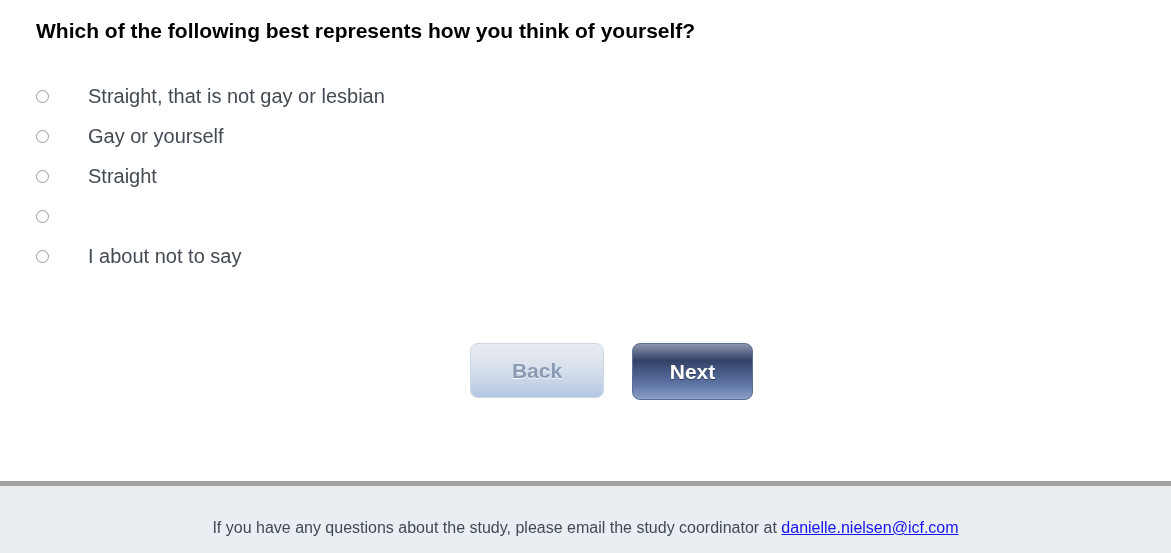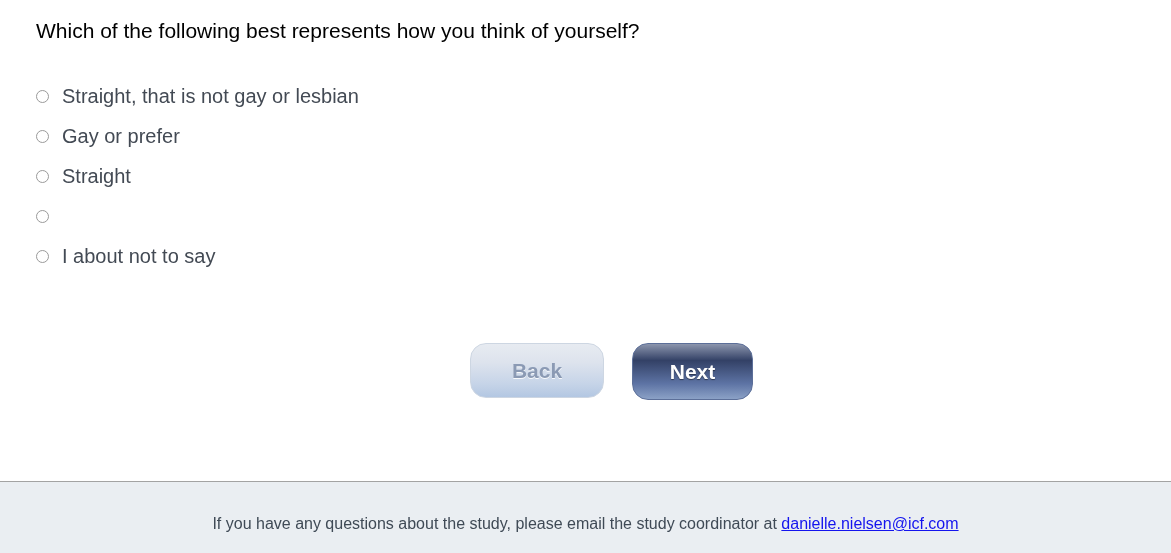--- a/index.html
+++ b/index.html
@@ -22,38 +22,39 @@
     width: 1171px;
     height: 553px;
   }
 
   
   .question-title {
     position: absolute;
     left: 36px;
     top: 19px;
     font-size: 21px;
-    font-weight: normal;
+    font-weight: bold;
     color: #000000;
     letter-spacing: 0px;
     white-space: nowrap;
   }
 
   
   .options {
     position: absolute;
     left: 36px;
     top: 76px;
     width: 700px;
   }
   .option-row {
     display: flex;
     align-items: center;
     height: 40px;
     cursor: pointer;
+    gap: 26px;
   }
   .radio-circle {
     width: 13px;
     height: 13px;
     border: 1px solid #9a9a9a;
     border-radius: 50%;
     background: #ffffff;
     box-sizing: border-box;
     flex: 0 0 auto;
     margin-right: 13px;
@@ -61,21 +62,21 @@
   .option-label {
     font-size: 20px;
     color: #434a54;
     line-height: 24px;
     white-space: nowrap;
   }
 
   
   .btn {
     position: absolute;
-    border-radius: 16px;
+    border-radius: 8px;
     font-size: 21px;
     font-weight: bold;
     display: flex;
     align-items: center;
     justify-content: center;
     box-sizing: border-box;
     cursor: pointer;
     user-select: none;
   }
   .btn-back {
@@ -100,21 +101,21 @@
   }
 
   
   .footer {
     position: absolute;
     left: 0;
     top: 481px;
     width: 1171px;
     height: 72px;
     background: #eaeef2;
-    border-top: 1px solid #a3a3a3;
+    border-top: 5px solid #a3a3a3;
     box-sizing: border-box;
   }
   .footer-text {
     position: absolute;
     left: 0;
     top: 33px;
     width: 1171px;
     text-align: center;
     font-size: 16px;
     color: #3f4a56;
@@ -135,21 +136,21 @@
 
   <div class="options">
 
     <div class="option-row">
       <span class="radio-circle"></span>
       <span class="option-label">Straight, that is not gay or lesbian</span>
     </div>
 
     <div class="option-row">
       <span class="radio-circle"></span>
-      <span class="option-label">Gay or prefer</span>
+      <span class="option-label">Gay or yourself</span>
     </div>
 
     <div class="option-row">
       <span class="radio-circle"></span>
       <span class="option-label">Straight</span>
     </div>
 
     <div class="option-row">
       <span class="radio-circle"></span>
     </div>

